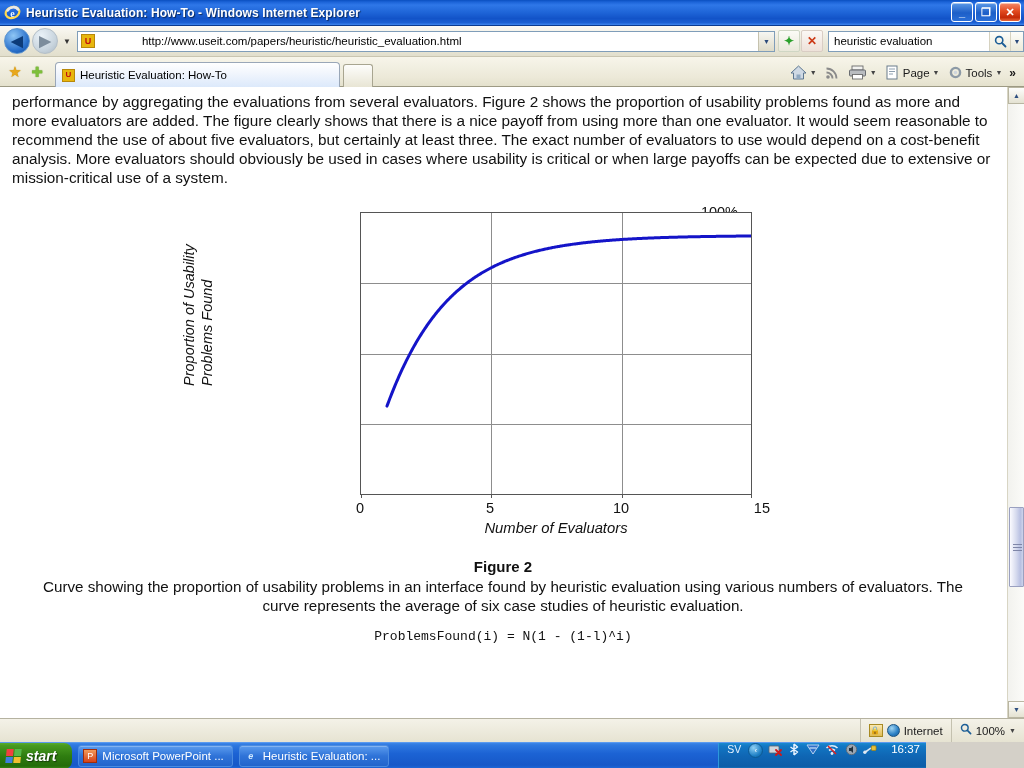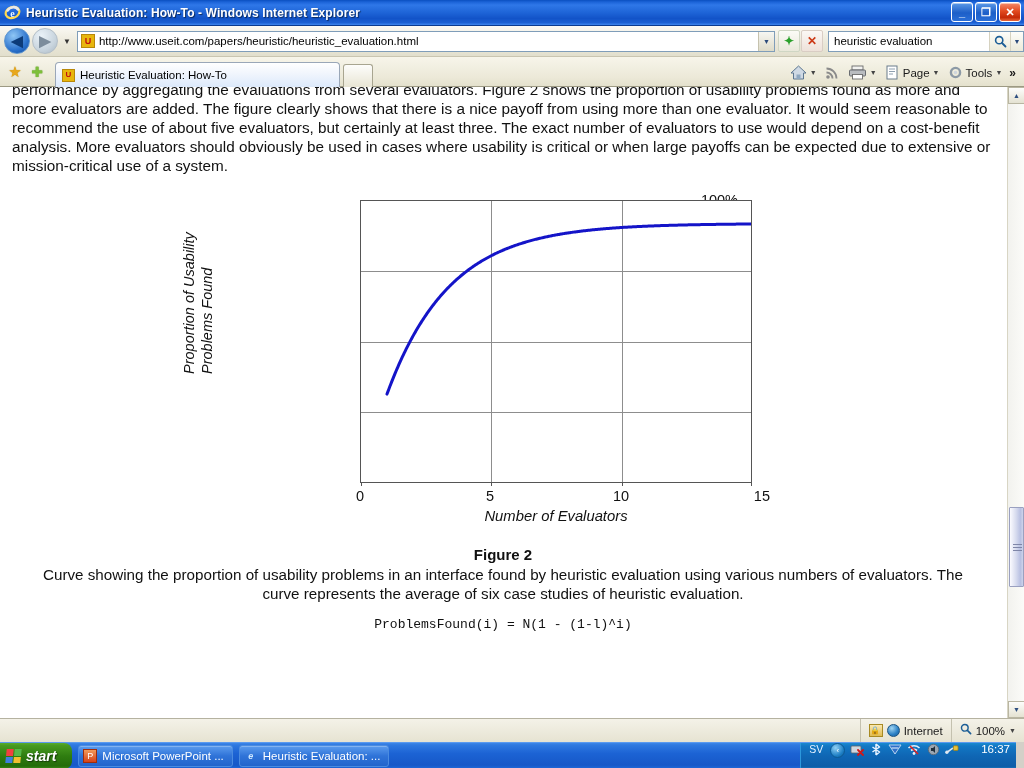--- a/index.html
+++ b/index.html
@@ -69,20 +69,21 @@
   }
   .fav-ico {
     width: 14px; height: 14px; margin: 0 4px 0 3px; flex: 0 0 auto;
     background: #e8b60d; border: 1px solid #b8880a;
     display:flex; align-items:center; justify-content:center;
     font-size: 9px; font-weight: bold; color: #c01010; line-height:1;
   }
   .addr-text {
     font-size: 11.5px; color: #000; white-space: nowrap; overflow: hidden;
     flex: 1 1 auto;
+    margin-left: 43px;
   }
   .addr-caret {
     width: 16px; height: 19px; flex: 0 0 auto;
     background: linear-gradient(to bottom,#f6f6f2,#dedbc8);
     border-left: 1px solid #c6c2ae;
     display:flex; align-items:center; justify-content:center;
     font-size: 7px; color: #2a4a7a;
   }
   .tbtn {
     width: 22px; height: 22px; flex: 0 0 auto;
@@ -149,21 +150,21 @@
     background: #ffffff; overflow: hidden;
   }
   .page {
     position: absolute; left: 0; top: -6px; width: 1006px;
     padding: 0 12px;
   }
   .para {
     font-size: 15.3px; line-height: 1.24; color: #111;
     font-family: "Liberation Sans", sans-serif;
   }
-  .para.p1 { margin: 0 0 0 0; }
+  .para.p1 { margin: 12px 0 0 0; }
   .para.p2 { margin: 22px 0 0 0; }
 
   .figure-wrap { margin-top: 18px; }
   .chart-box {
     width: 470px; margin: 0 auto; position: relative; height: 322px;
   }
   .ylabel {
     position: absolute; left: 0; top: 52px;
     width: 40px; text-align: center;
     font-style: italic; font-size: 14.5px; color: #111;
@@ -243,21 +244,21 @@
   }
   .lockico {
     width: 14px; height: 13px; background: linear-gradient(to bottom,#fbe8b0,#e0bc54);
     border: 1px solid #a88a22; display:flex; align-items:center; justify-content:center;
     font-size: 8px; color:#5a4508;
   }
   .magn { font-size: 12px; color: #1d5e96; }
 
   
   .taskbar {
-    position: absolute; left: 0; bottom: 0; width: 1016px; height: 26px;
+    position: absolute; left: 0; bottom: 0; width: 926px; height: 26px;
     background: linear-gradient(to bottom,#3d86e8 0%,#2f79e0 8%,#1c63d4 42%,#1758c8 88%,#1e66d6 100%);
     display: flex; align-items: center;
     border-top: 1px solid #5a9af0;
   }
   .startbtn {
     height: 26px; padding: 0 16px 0 6px;
     background: linear-gradient(to bottom,#59ac2e 0%,#479a20 10%,#2f7d10 50%,#246c0a 88%,#3d8f18 100%);
     border-radius: 0 8px 8px 0;
     display: flex; align-items: center; gap: 5px;
     color: #fff; font-size: 14px; font-weight: bold; font-style: italic;
@@ -287,21 +288,21 @@
   .ie-ico-sm { color: #cfe8ff; font-size: 13px; font-weight: bold; font-style: italic; }
   .ti-label { white-space: nowrap; overflow: hidden; text-overflow: ellipsis; }
   .tray {
     margin-left: auto; height: 26px; padding: 0 6px 0 8px;
     background: linear-gradient(to bottom,#1a8ad0 0%,#1277c4 12%,#0f66b4 50%,#0d5da8 90%,#1a7cc2 100%);
     border-left: 1px solid #2d98dc;
     display: flex; align-items: flex-start; gap: 5px;
     color: #fff; font-size: 11px;
   }
   .tray-ico { width: 14px; height: 14px; display:flex;align-items:center;justify-content:center; font-size: 11px;}
-  .tray-clock { font-size: 11.5px; color: #fff; margin-left: 17px; }
+  .tray-clock { font-size: 11.5px; color: #fff; margin-left: 9px; }
   .tray-lang { font-size: 10.5px; color: #e6f2ff; margin-right: 2px;}
   .tray-chev {
     width: 15px; height: 15px; border-radius: 50%;
     background: radial-gradient(circle at 35% 30%,#8fd0f5,#1c7ec4 65%,#125f9c);
     display:flex;align-items:center;justify-content:center;
     font-size: 8px; color: #fff; border:1px solid #0d5a94;
   }
 </style>
 </head>
 <body>

